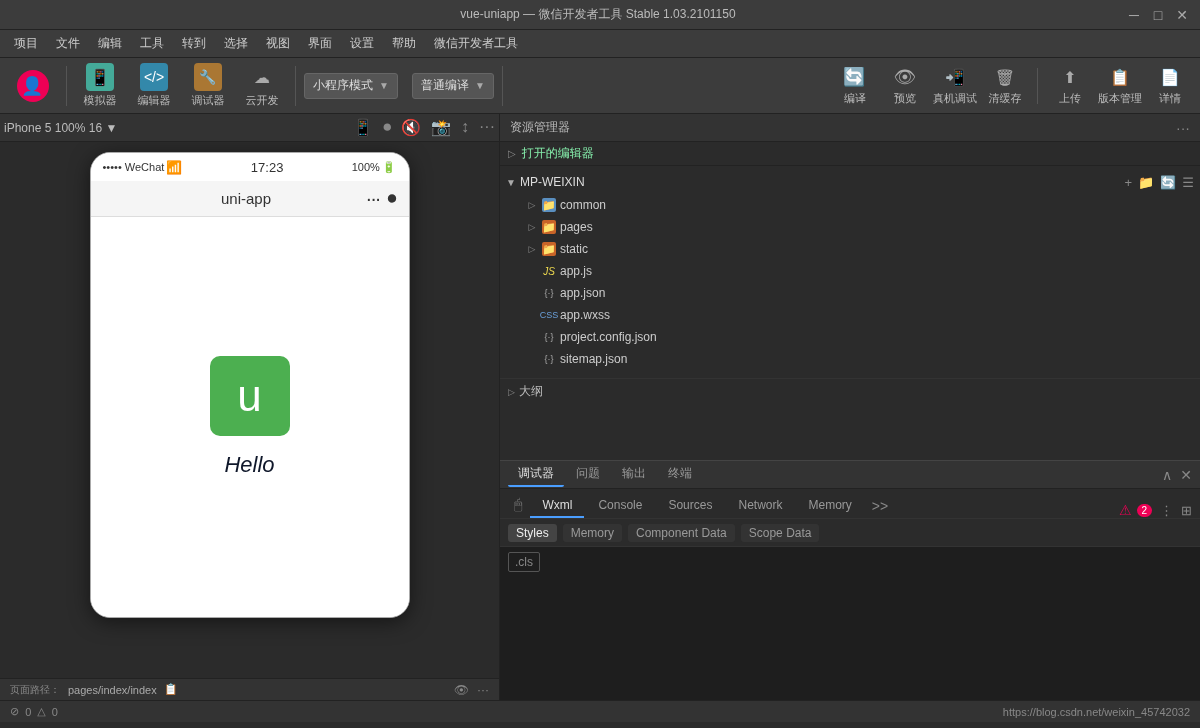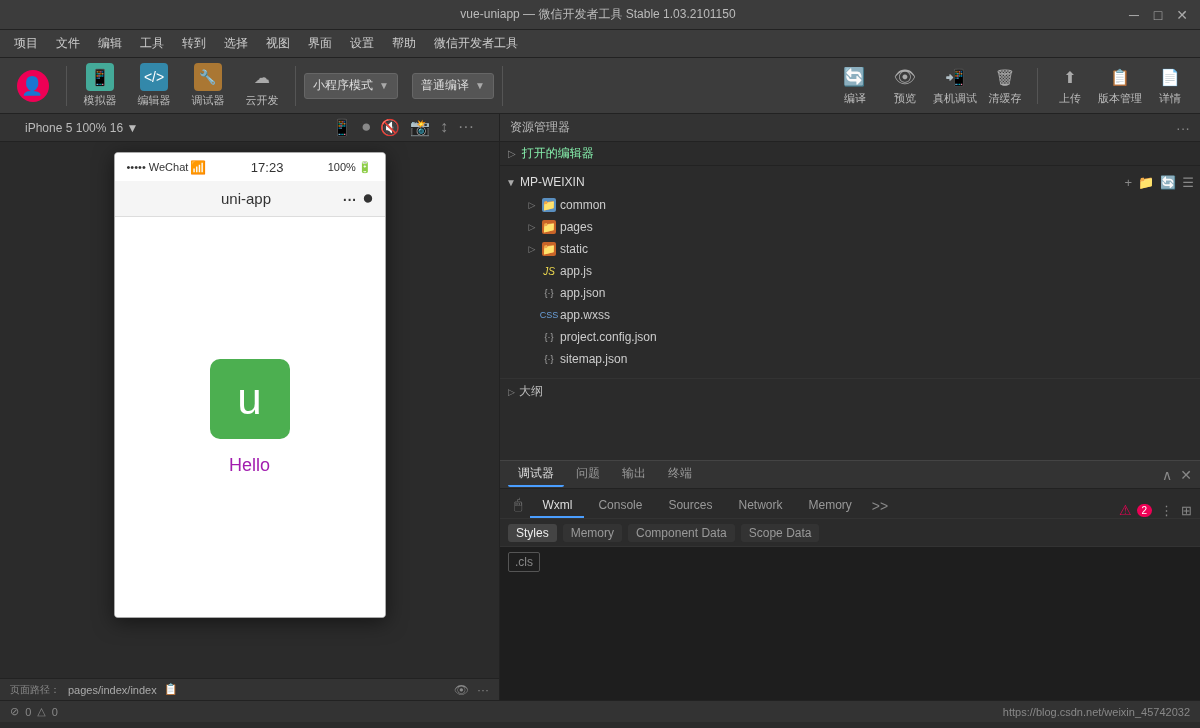--- a/index.html
+++ b/index.html
@@ -170,41 +170,41 @@
       display: flex;
       flex-direction: column;
       border-right: 1px solid #222;
     }
 
     #sim-toolbar {
       height: 28px;
       background: #333;
       display: flex;
       align-items: center;
-      padding: 0 25px;
+      padding: 0 4px;
       gap: 12px;
       border-bottom: 1px solid #222;
     }
     .sim-label { font-size: 12px; color: #bbb; }
     .sim-icons { display: flex; gap: 10px; margin-left: auto; }
     .sim-icon { color: #888; cursor: pointer; font-size: 16px; }
 
     #simulator-area {
       flex: 1;
       display: flex;
       align-items: flex-start;
       justify-content: center;
       padding: 10px;
       overflow: hidden;
     }
 
     .phone-frame {
-      width: 272px;
+      width: 320px;
       background: white;
-      border-radius: 4px;
+      border-radius: 20px;
       overflow: hidden;
       border: 1px solid #aaa;
       box-shadow: 0 4px 20px rgba(0,0,0,0.5);
     }
 
     .phone-status-bar {
       height: 28px;
       background: white;
       display: flex;
       align-items: center;
@@ -242,21 +242,21 @@
       height: 80px;
       background: #4caf50;
       border-radius: 10px;
       display: flex;
       align-items: center;
       justify-content: center;
       color: white;
       font-size: 44px;
       font-weight: 300;
     }
-    .phone-hello { font-size: 18px; color: #a21caf; }
+    .phone-hello { font-size: 22px; color: #0f172a; font-style: italic; }
 
     
     #bottom-bar {
       height: 22px;
       background: #333;
       display: flex;
       align-items: center;
       padding: 0 10px;
       gap: 8px;
       border-top: 1px solid #222;

